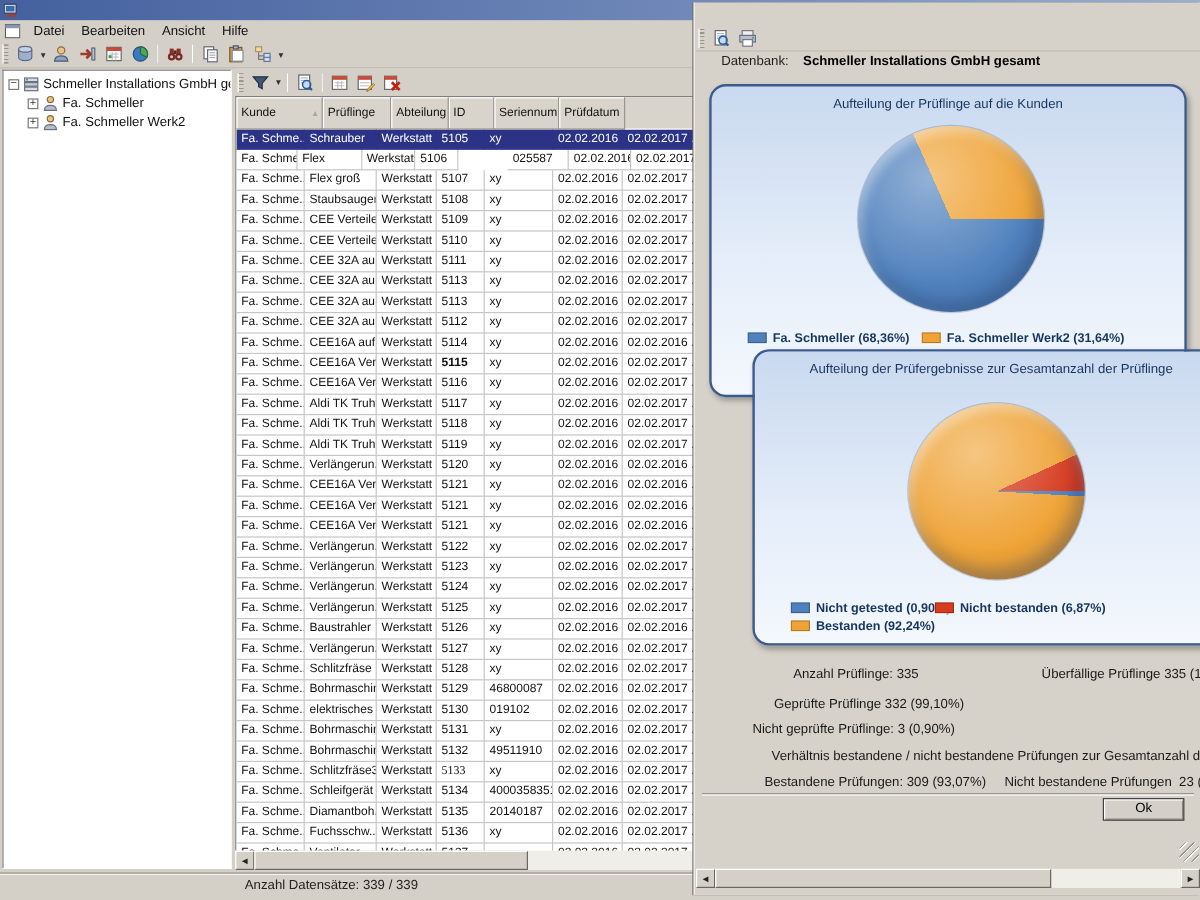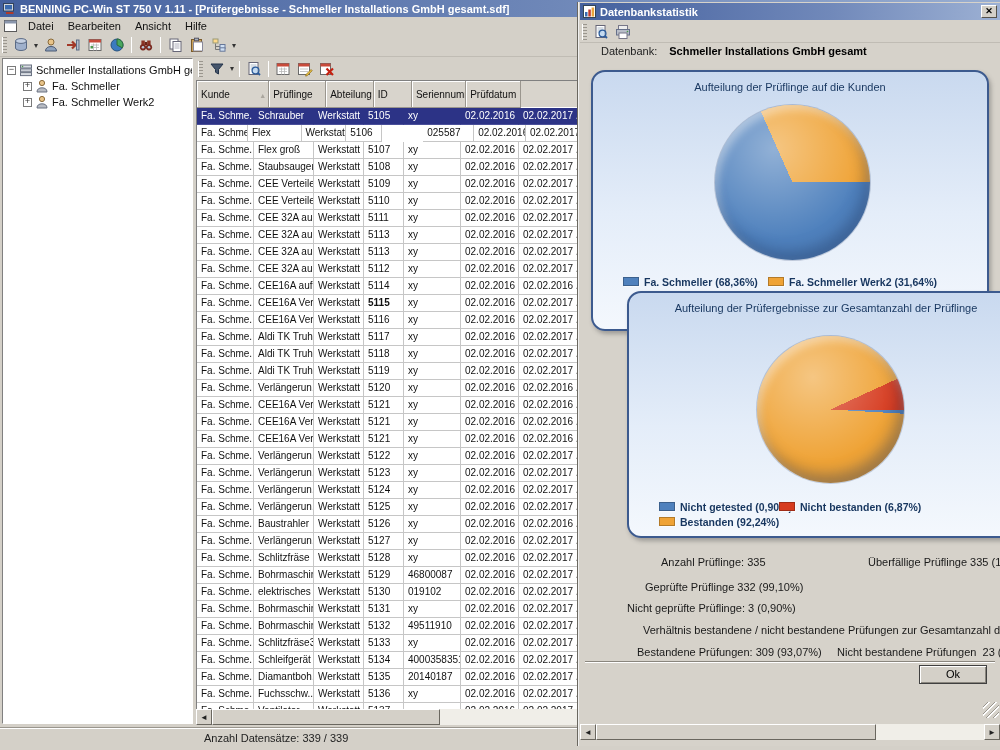--- a/index.html
+++ b/index.html
@@ -122,21 +122,20 @@
 </style>
 </head>
 <body>
 
 <div class="titlebar">
   <svg class="app-icon" viewBox="0 0 13 13">
     <rect x="0.5" y="1.5" width="10" height="7.5" fill="#cfd6de" stroke="#33425c"></rect>
     <rect x="2" y="3" width="7" height="4.5" fill="#3a6ab0"></rect>
     <rect x="3" y="10" width="7.5" height="2" fill="#b03a2a"></rect>
   </svg>
-  <span class="titlebar-text">BENNING PC-Win ST 750 V 1.11 - [Prüfergebnisse - Schmeller Installations GmbH gesamt.sdf]</span>
 </div>
 
 <div class="menubar">
   <svg class="mdi-icon" viewBox="0 0 13 12">
     <rect x="0.5" y="0.5" width="12" height="11" fill="#fff" stroke="#5a5a5a"></rect>
     <rect x="0.5" y="0.5" width="12" height="3" fill="#8a96ac"></rect>
   </svg>
   <span class="menu-item">Datei</span>
   <span class="menu-item">Bearbeiten</span>
   <span class="menu-item">Ansicht</span>
@@ -589,21 +588,21 @@
         <div class="grid-cell" style="width: 50px;">Werkstatt</div>
         <div class="grid-cell" style="width: 40px;">5132</div>
         <div class="grid-cell" style="width: 57px;">49511910</div>
         <div class="grid-cell" style="width: 58px;">02.02.2016 ...</div>
         <div class="grid-cell" style="width: 65px;">02.02.2017 ...</div>
       </div>
       <div class="grid-row">
         <div class="grid-cell" style="width: 57px;">Fa. Schme...</div>
         <div class="grid-cell" style="width: 60px;">Schlitzfräse3</div>
         <div class="grid-cell" style="width: 50px;">Werkstatt</div>
-        <div class="grid-cell" style="width: 40px;">5133</div>
+        <div class="grid-cell" style="width: 40px; font-family: Liberation Serif, serif;">5133</div>
         <div class="grid-cell" style="width: 57px;">xy</div>
         <div class="grid-cell" style="width: 58px;">02.02.2016 ...</div>
         <div class="grid-cell" style="width: 65px;">02.02.2017 ...</div>
       </div>
       <div class="grid-row">
         <div class="grid-cell" style="width: 57px;">Fa. Schme...</div>
         <div class="grid-cell" style="width: 60px;">Schleifgerät</div>
         <div class="grid-cell" style="width: 50px;">Werkstatt</div>
         <div class="grid-cell" style="width: 40px;">5134</div>
         <div class="grid-cell" style="width: 57px;">4000358351</div>
@@ -643,30 +642,20 @@
 <div class="hscroll table-hscroll">
   <span class="sb-btn">◄</span>
   <span class="sb-thumb" style="width:228px;"></span>
 </div>
 
 <div class="status-bar">
   <span>Anzahl Datensätze: 339 / 339</span>
 </div>
 
 <div class="dialog">
-  <div class="dlg-titlebar">
-    <svg class="app-icon" viewBox="0 0 13 13">
-      <rect x="0.5" y="0.5" width="12" height="12" fill="#fff" stroke="#345"></rect>
-      <rect x="2" y="7" width="2.5" height="4.5" fill="#3a6ab0"></rect>
-      <rect x="5.3" y="4.5" width="2.5" height="7" fill="#c0392b"></rect>
-      <rect x="8.6" y="2.5" width="2.5" height="9" fill="#e9a33a"></rect>
-    </svg>
-    <span class="titlebar-text">Datenbankstatistik</span>
-    <span class="close-btn">✕</span>
-  </div>
   <div class="dlg-toolbar">
     <span class="grip"></span>
     <span class="tb-btn">
       <svg viewBox="0 0 16 16">
         <rect x="3" y="1.5" width="9" height="12" fill="#fff" stroke="#667"></rect>
         <path d="M4.5 4h6M4.5 6h6M4.5 8h4" stroke="#9ab" stroke-width="0.8"></path>
         <circle cx="9.5" cy="9.5" r="3.4" fill="rgba(150,190,230,.55)" stroke="#2a5a9a" stroke-width="1.3"></circle>
         <path d="M11.8 11.8L14 14" stroke="#2a5a9a" stroke-width="1.8"></path>
       </svg>
     </span>

